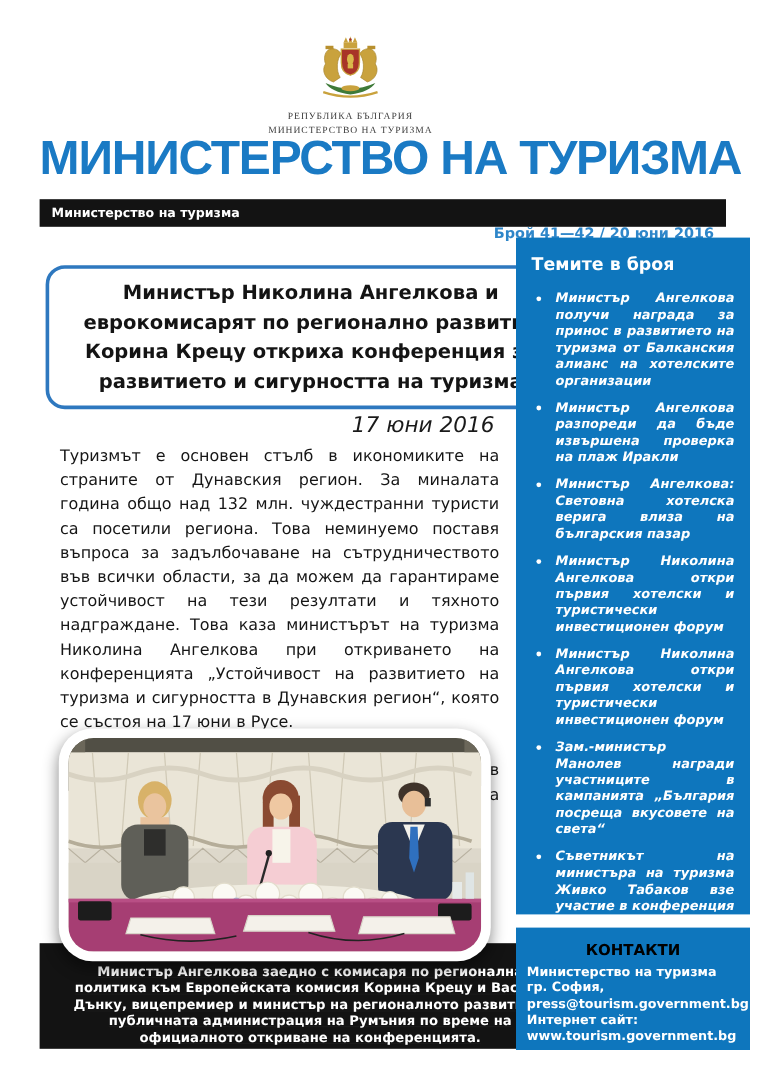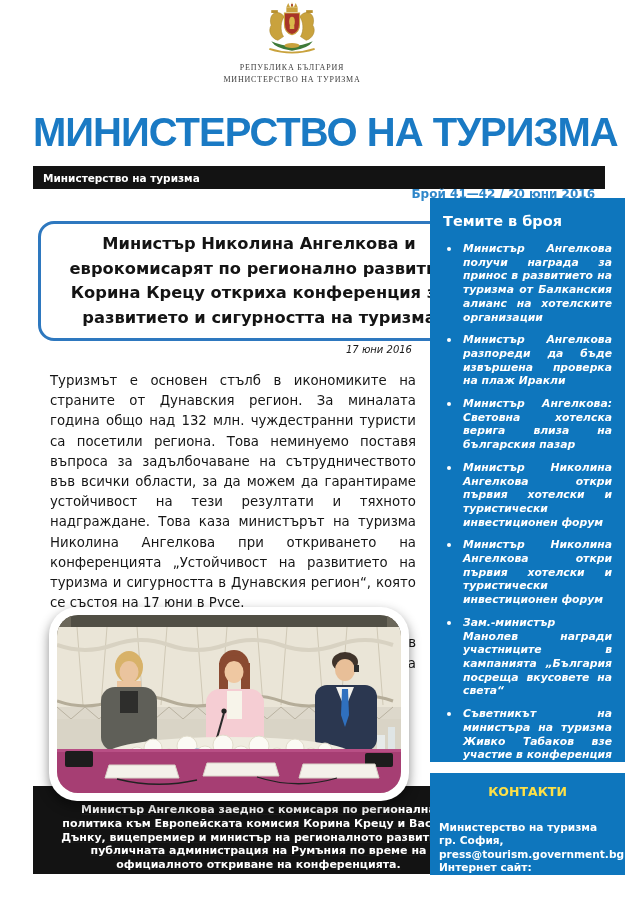--- a/index.html
+++ b/index.html
@@ -1,21 +1,21 @@
 <!DOCTYPE html>
 <html style="--accent_title: #1a7ac4; --panel: #0e76bd; --bar_bg: #131313; --issue_number: #2e86c9; --headline_border: #2e78bf; --photo_tablecloth: #a63e73;"><head>
 <meta charset="utf-8">
 <style>
   html,body{margin:0;padding:0;background:#ffffff;}
   .page{
     position:relative;width:638px;height:907px;background:#fff;overflow:hidden;
     font-family:"Liberation Sans",sans-serif;color:#1a1a1a;
   }
   
-  .emblem{position:absolute;left:0;top:0;width:584px;text-align:center;}
+  .emblem{position:absolute;left:0;top:28px;width:584px;text-align:center;}
   .emblem svg{display:inline-block;}
   .emblem-line{
     font-family:"Liberation Serif",serif;font-size:8px;letter-spacing:.8px;
     color:#3c3c3c;line-height:12px;
   }
   
   .masthead{
     position:absolute;left:33px;top:110px;width:572px;text-align:center;
     font-size:40px;font-weight:bold;letter-spacing:-1px;
     color:var(--accent_title,#1a7ac4);white-space:nowrap;
@@ -38,21 +38,21 @@
   
   .headline-box{
     position:absolute;left:38px;top:221px;width:442px;box-sizing:border-box;
     border:3px solid var(--headline_border,#2e78bf);border-radius:16px;
     padding:8px 10px;text-align:center;
     font-family:"DejaVu Sans",sans-serif;font-weight:bold;
     font-size:16.3px;line-height:24.5px;color:#141414;
   }
   .article-date{
     position:absolute;left:38px;top:344px;width:374px;text-align:right;
-    font-family:"DejaVu Sans",sans-serif;font-style:italic;font-size:10px;
+    font-family:"DejaVu Sans",sans-serif;font-style:italic;font-size:18px;
   }
   .paragraphs{position:absolute;left:38px;top:371px;width:378px;}
   .paragraph{
     font-family:"DejaVu Sans",sans-serif;font-size:13.3px;line-height:20.2px;
     text-align:justify;color:#161616;margin:0 0 20px 12px;
   }
   
   .caption-box{
     position:absolute;left:33px;top:786px;width:451px;height:88px;
     background:var(--bar_bg,#131313);box-sizing:border-box;padding:17px 20px 0;text-decoration:underline;
@@ -83,22 +83,22 @@
   }
   .topic-text{
     color:#fff;font-family:"DejaVu Sans",sans-serif;font-weight:bold;
     font-style:italic;font-size:10.8px;line-height:13.7px;text-align:justify;
   }
   .contacts-panel{
     position:absolute;left:430px;top:773px;width:195px;height:102px;
     background:var(--panel,#0e76bd);box-sizing:border-box;padding:11px 9px;
   }
   .contacts-title{
-    color:#fde047;font-weight:bold;font-size:12.5px;text-align:center;
-    font-family:"DejaVu Sans",sans-serif;margin-bottom:22px;
+    color:#000000;font-weight:bold;font-size:12.5px;text-align:center;
+    font-family:"DejaVu Sans",sans-serif;margin-bottom:5px;
   }
   .contact-line{
     color:#fff;font-family:"DejaVu Sans",sans-serif;font-weight:bold;
     font-size:10.6px;line-height:13.4px;
   }
 </style>
 </head>
 <body>
 
 <div class="page">

